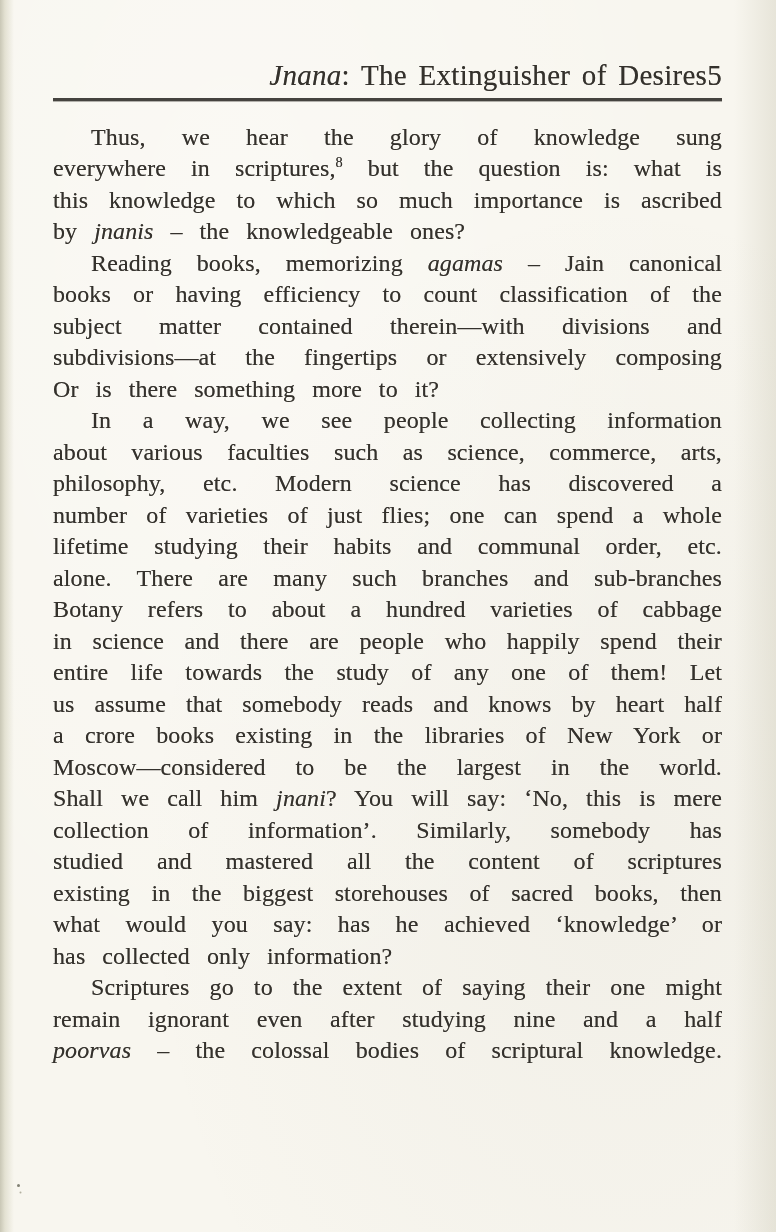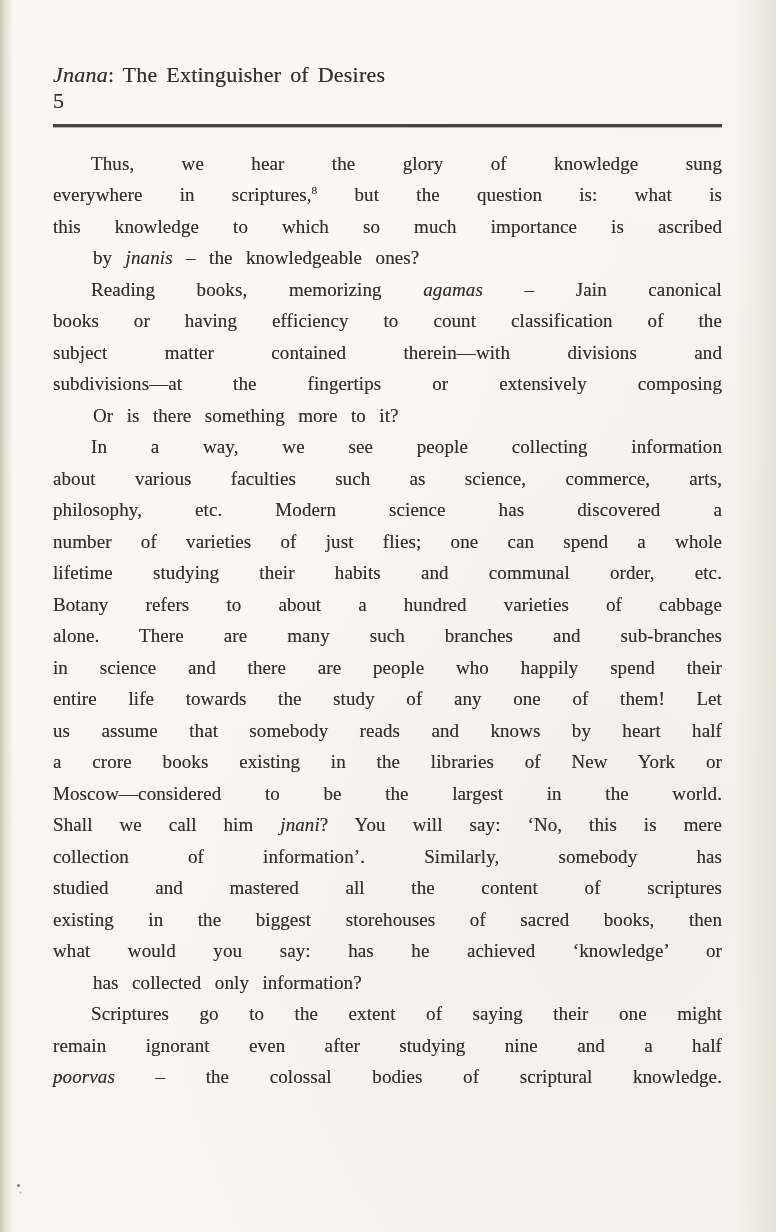--- a/index.html
+++ b/index.html
@@ -29,53 +29,51 @@
   }
   .content {
     position: absolute;
     left: 53px; top: 62px;
     width: 669px;
   }
   .header {
     display: flex;
     justify-content: flex-end;
     align-items: baseline;
-    font-size: 22px;
+    font-size: 29px;
     line-height: 26px;
     color: var(--ink, #34312c);
     word-spacing: 0.14em;
     letter-spacing: 0.01em;
     text-shadow: 0 0 0.5px rgba(52,49,44,0.65);
-    flex-direction: column;
   }
   .it { font-style: italic; }
   .rule {
     margin-top: 10px;
     height: 2.5px;
     background: var(--rule, #45433f);
     box-shadow: 0 0.5px 0.5px rgba(69,67,63,0.4);
   }
   .body-text {
     margin-top: 21px;
-    font-size: 19px;
+    font-size: 24px;
     line-height: 31.5px;
     color: var(--ink, #34312c);
     text-shadow: 0 0 0.55px rgba(52,49,44,0.6);
     letter-spacing: 0.005em;
   }
   .line {
     text-align: justify;
     text-align-last: justify;
     word-spacing: 0.04em;
     white-space: normal;
   }
   .line.align-l {
     text-align-last: left;
     word-spacing: 0.45em;
-    margin-left: 40px;
   }
   .line.indent { text-indent: 38px; }
   .sup {
     font-size: 0.6em;
     vertical-align: super;
     line-height: 0;
   }
   .speck {
     position: absolute;
     left: 17px; top: 1184px;
@@ -113,22 +111,22 @@
           <div class="line"><span>subject matter contained therein—with divisions and</span></div>
           <div class="line"><span>subdivisions—at the fingertips or extensively composing</span></div>
           <div class="line align-l"><span>Or is there something more to it?</span></div>
         </div>
         <div>
           <div class="line indent"><span>In a way, we see people collecting information</span></div>
           <div class="line"><span>about various faculties such as science, commerce, arts,</span></div>
           <div class="line"><span>philosophy, etc. Modern science has discovered a</span></div>
           <div class="line"><span>number of varieties of just flies; one can spend a whole</span></div>
           <div class="line"><span>lifetime studying their habits and communal order, etc.</span></div>
+          <div class="line"><span>alone. There are many such branches and sub-branches</span></div>
           <div class="line"><span>Botany refers to about a hundred varieties of cabbage</span></div>
-          <div class="line"><span>alone. There are many such branches and sub-branches</span></div>
           <div class="line"><span>in science and there are people who happily spend their</span></div>
           <div class="line"><span>entire life towards the study of any one of them! Let</span></div>
           <div class="line"><span>us assume that somebody reads and knows by heart half</span></div>
           <div class="line"><span>a crore books existing in the libraries of New York or</span></div>
           <div class="line"><span>Moscow—considered to be the largest in the world.</span></div>
           <div class="line"><span>Shall we call him </span><span class="it">jnani</span><span>? You will say: ‘No, this is mere</span></div>
           <div class="line"><span>collection of information’. Similarly, somebody has</span></div>
           <div class="line"><span>studied and mastered all the content of scriptures</span></div>
           <div class="line"><span>existing in the biggest storehouses of sacred books, then</span></div>
           <div class="line"><span>what would you say: has he achieved ‘knowledge’ or</span></div>

